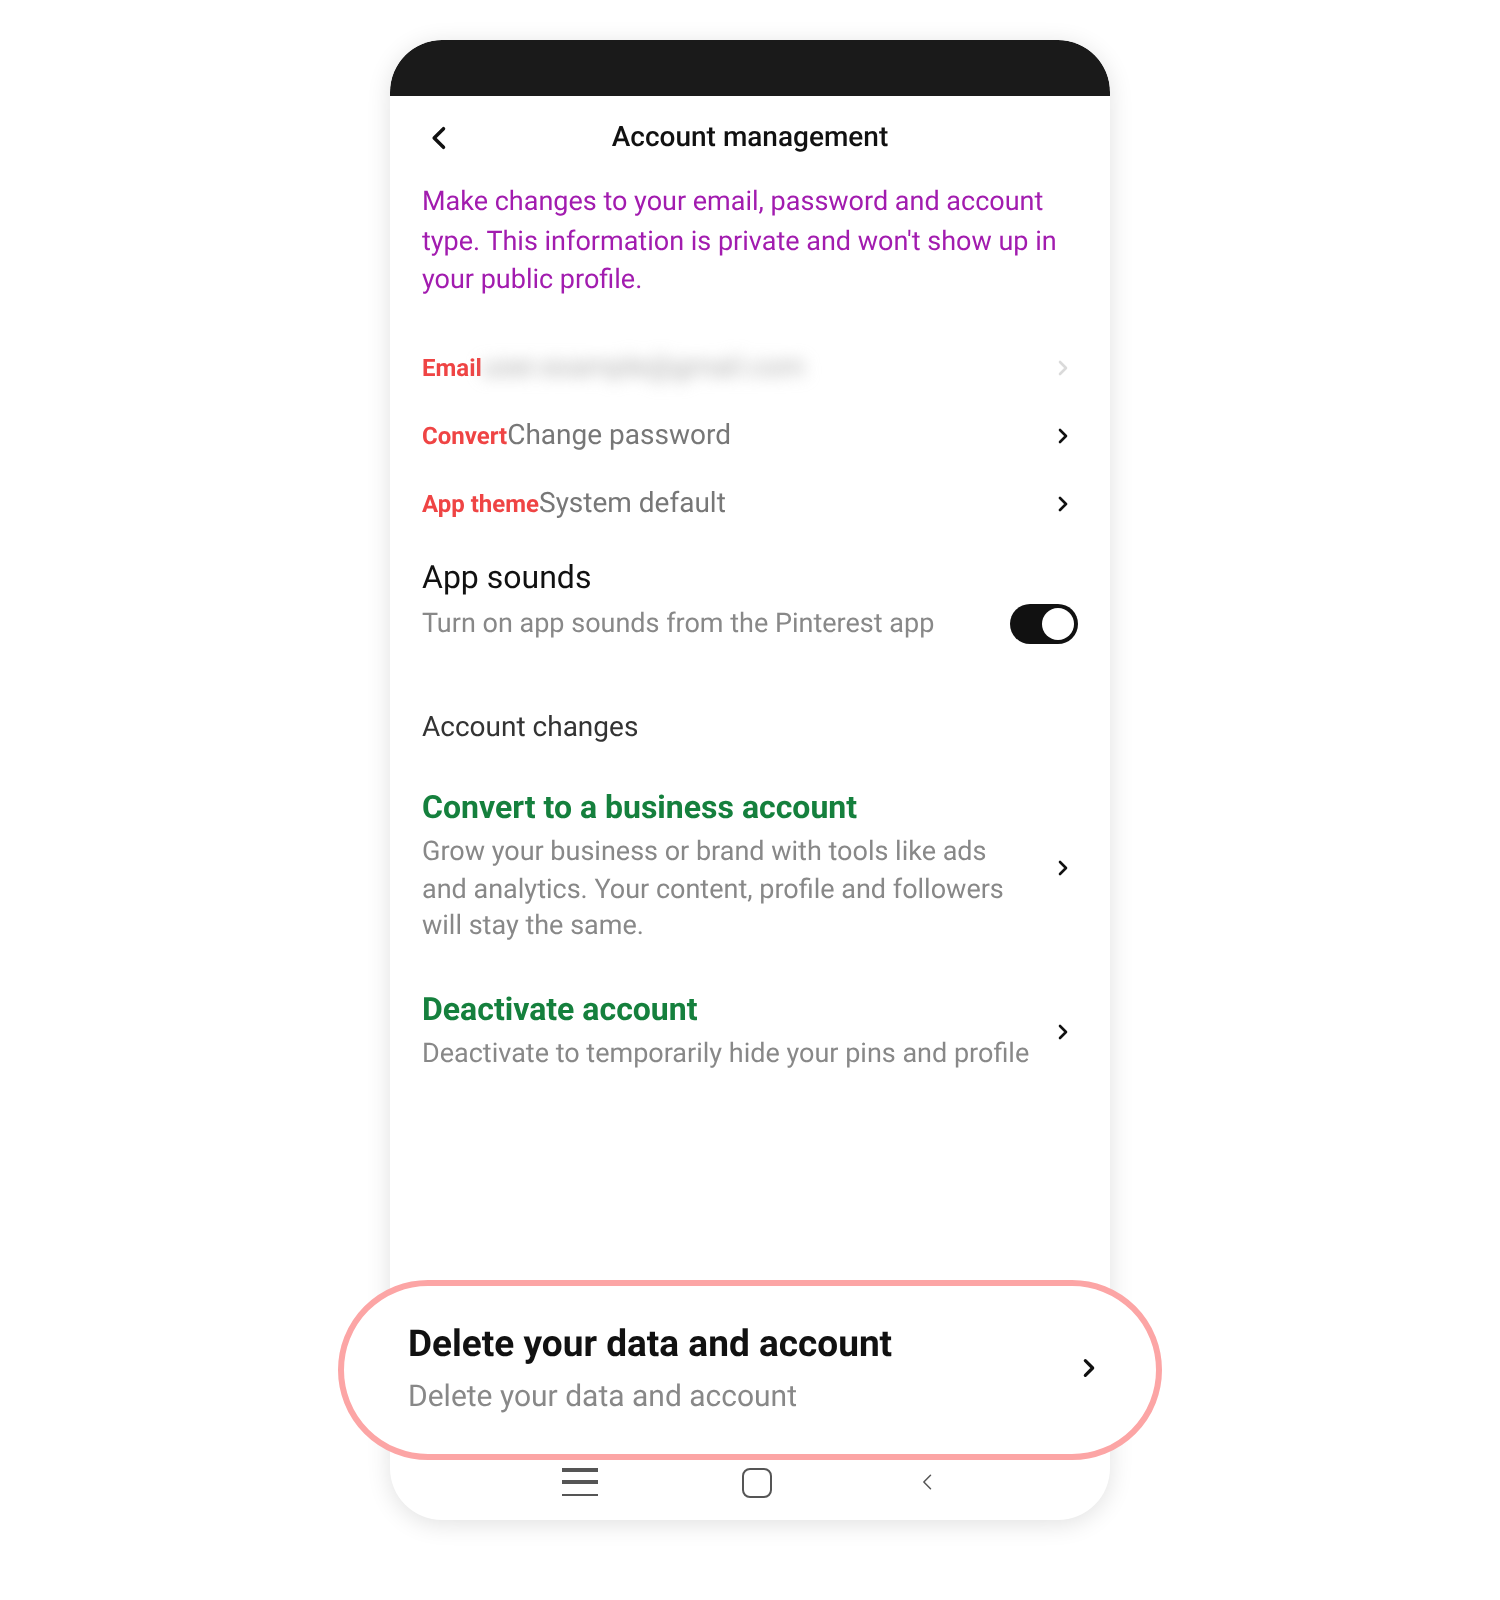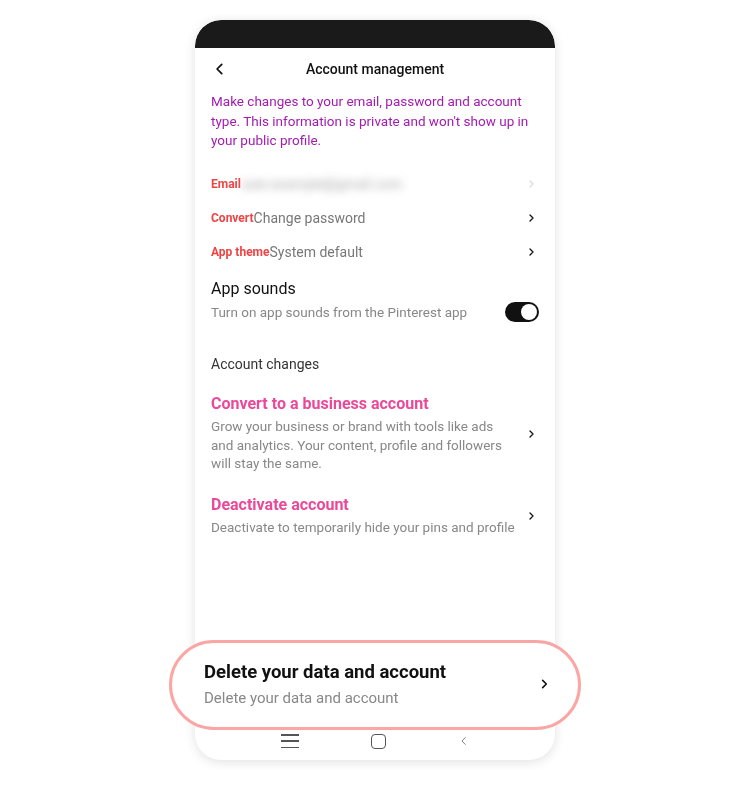--- a/index.html
+++ b/index.html
@@ -149,21 +149,21 @@
       align-items: center;
       padding: 8px 0 14px 0;
     }
     .list-item-content {
       flex: 1;
       padding-right: 8px;
     }
     .list-item-title {
       font-size: 16px;
       font-weight: 700;
-      color: #ec4899;
+      color: #15803d;
       margin-bottom: 4px;
     }
     .list-item-desc {
       font-size: 13.5px;
       color: #888;
       line-height: 1.4;
     }
     .highlighted {
       position: absolute;
       left: 169px;

